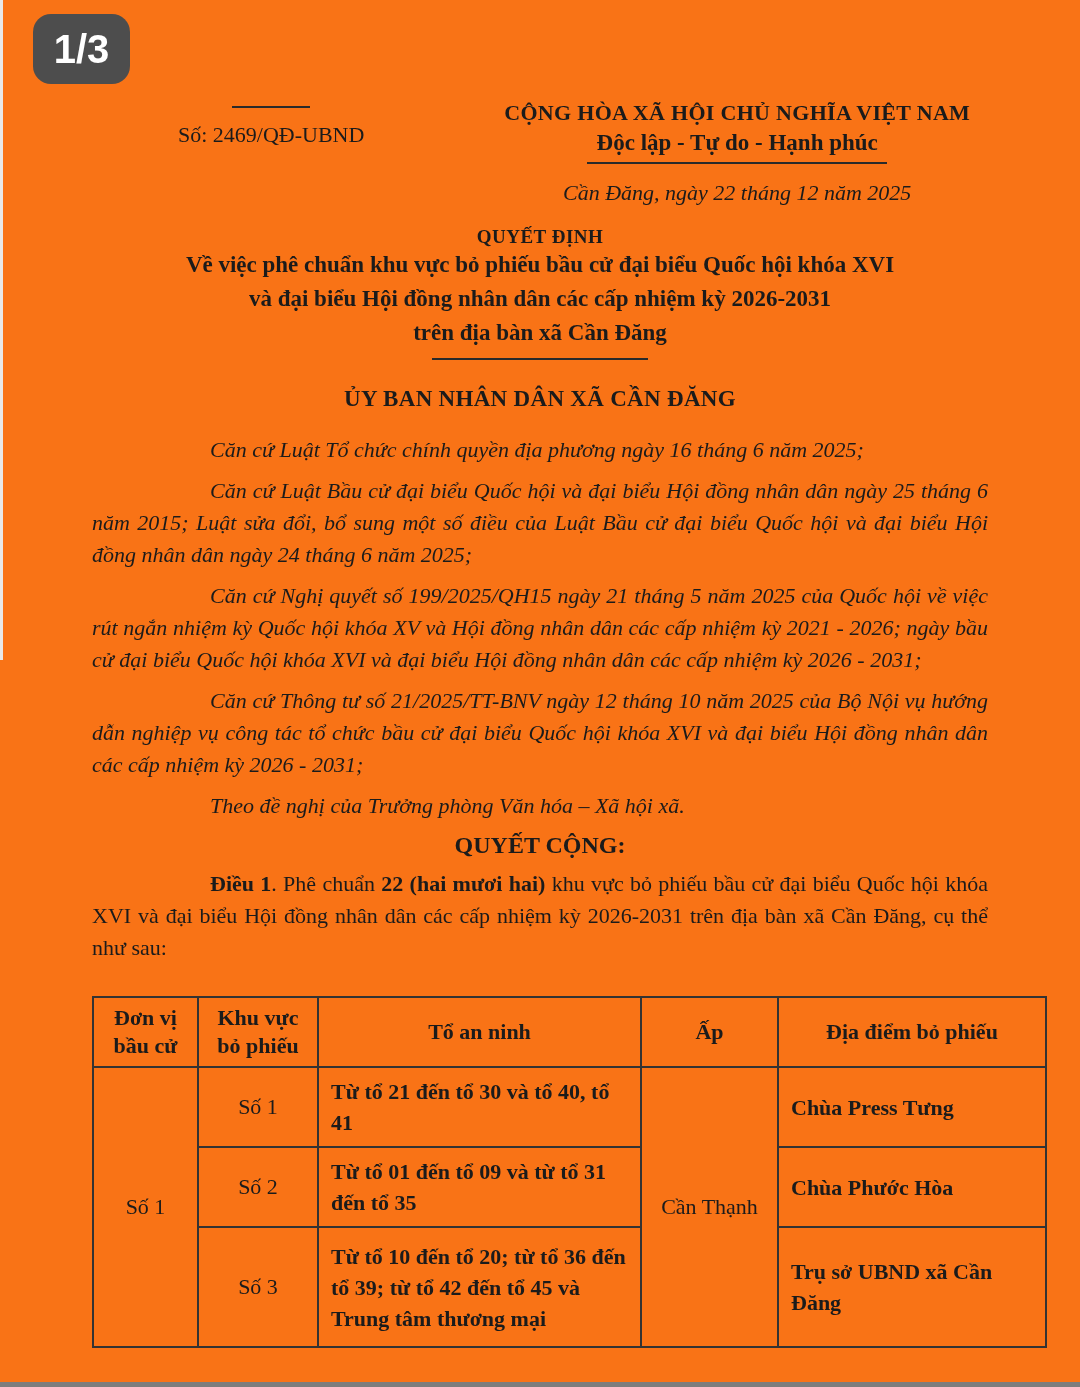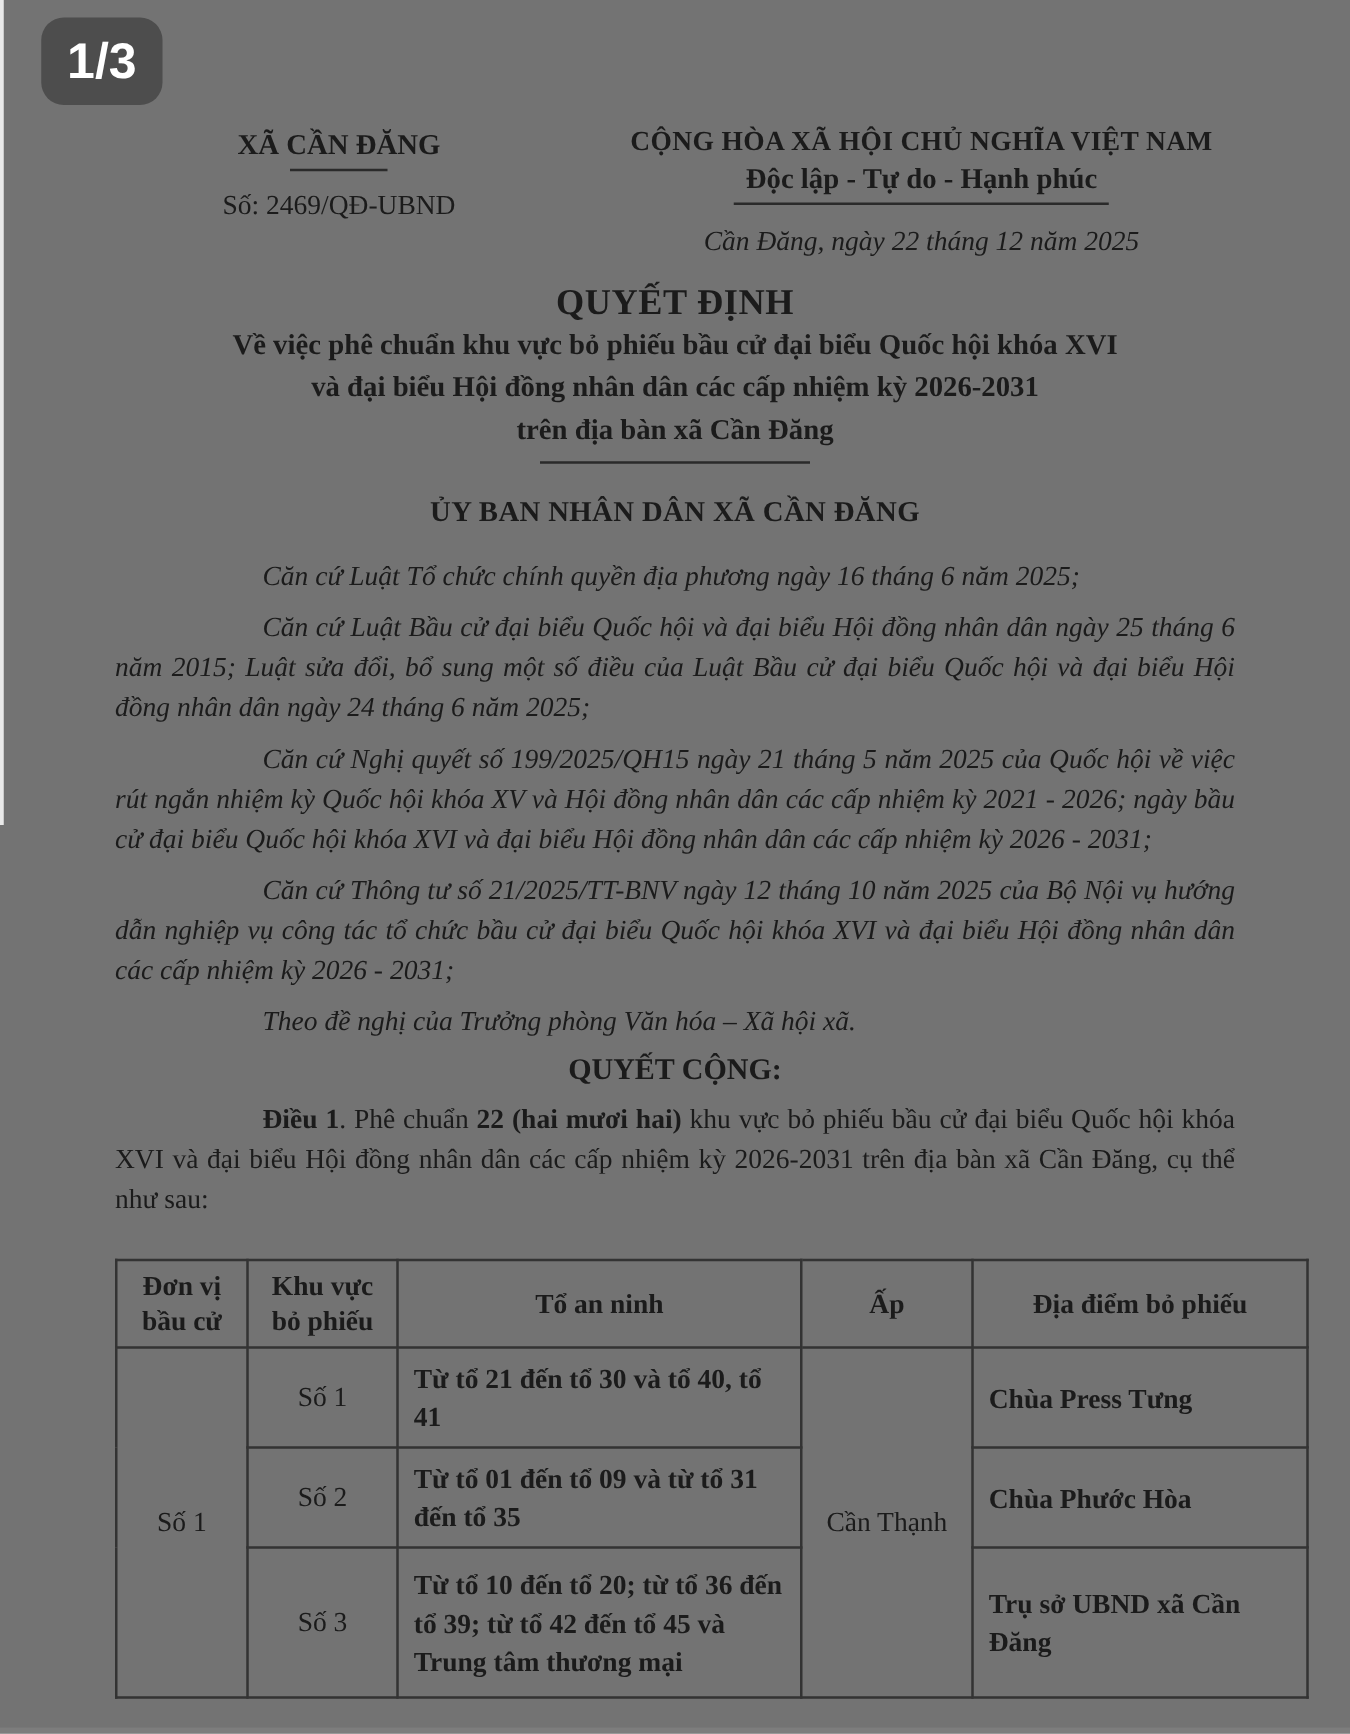--- a/index.html
+++ b/index.html
@@ -2,21 +2,21 @@
 <html><head>
 <meta charset="utf-8">
 <style>
   * { margin: 0; padding: 0; box-sizing: border-box; }
   html, body { background: #ffffff; }
   .page {
     position: relative;
     width: 1080px;
     height: 1387px;
     margin: 0 auto;
-    background: #737373;
+    background: #f97316;
     overflow: hidden;
     font-family: "Liberation Serif", "DejaVu Serif", serif;
     color: #1b1b1b;
   }
   .edge-left {
     position: absolute; left: 0; top: 0; width: 3px; height: 660px;
     background: #e9e9e9;
   }
   .page-badge {
     position: absolute; left: 33px; top: 14px;
@@ -33,21 +33,21 @@
   .org-line1 { font-size: 23px; font-weight: bold; letter-spacing: 0.5px; }
   .org-line2 { font-size: 23px; font-weight: bold; margin-top: 3px; }
   .rule { height: 2px; background: #2a2a2a; margin: 6px auto 0 auto; }
   .rule-org { width: 78px; }
   .rule-motto { width: 300px; }
   .doc-number { font-size: 22px; margin-top: 14px; }
   .nat-line1 { font-size: 22px; font-weight: bold; letter-spacing: 0.3px; }
   .nat-line2 { font-size: 23px; font-weight: bold; margin-top: 4px; }
   .dateline { font-size: 22px; font-style: italic; margin-top: 16px; }
   .title-block { text-align: center; margin-top: 20px; }
-  .title-main { font-size: 29px; font-weight: bold; letter-spacing: 0.5px; }
+  .title-main { font-size: 19px; font-weight: bold; letter-spacing: 0.5px; }
   .title-sub { font-size: 23px; font-weight: bold; line-height: 34px; text-align: center; }
   .title-sub:first-of-type { margin-top: 4px; }
   .rule-title { width: 216px; height: 2px; margin-top: 8px; }
   .issuer { text-align: center; font-size: 23px; font-weight: bold; margin-top: 26px; letter-spacing: 0.3px; }
   .recitals { margin-top: 22px; }
   .recital {
     font-size: 22px; font-style: italic; text-align: justify;
     line-height: 32px; text-indent: 118px; margin-bottom: 9px;
   }
   .decision-heading { text-align: center; font-size: 24px; font-weight: bold; margin-top: 10px; }
@@ -94,21 +94,20 @@
   <div class="edge-left"></div>
 
   <div class="page-badge">
     <span>1/3</span>
   </div>
 
   <div class="content">
 
     <div class="header-row">
       <div class="header-left">
-        <div class="org-line2">XÃ CẦN ĐĂNG</div>
         <div class="rule rule-org"></div>
         <div class="doc-number">Số: 2469/QĐ-UBND</div>
       </div>
       <div class="header-right">
         <div class="nat-line1">CỘNG HÒA XÃ HỘI CHỦ NGHĨA VIỆT NAM</div>
         <div class="nat-line2">Độc lập - Tự do - Hạnh phúc</div>
         <div class="rule rule-motto"></div>
         <div class="dateline">Cần Đăng, ngày 22 tháng 12 năm 2025</div>
       </div>
     </div>

